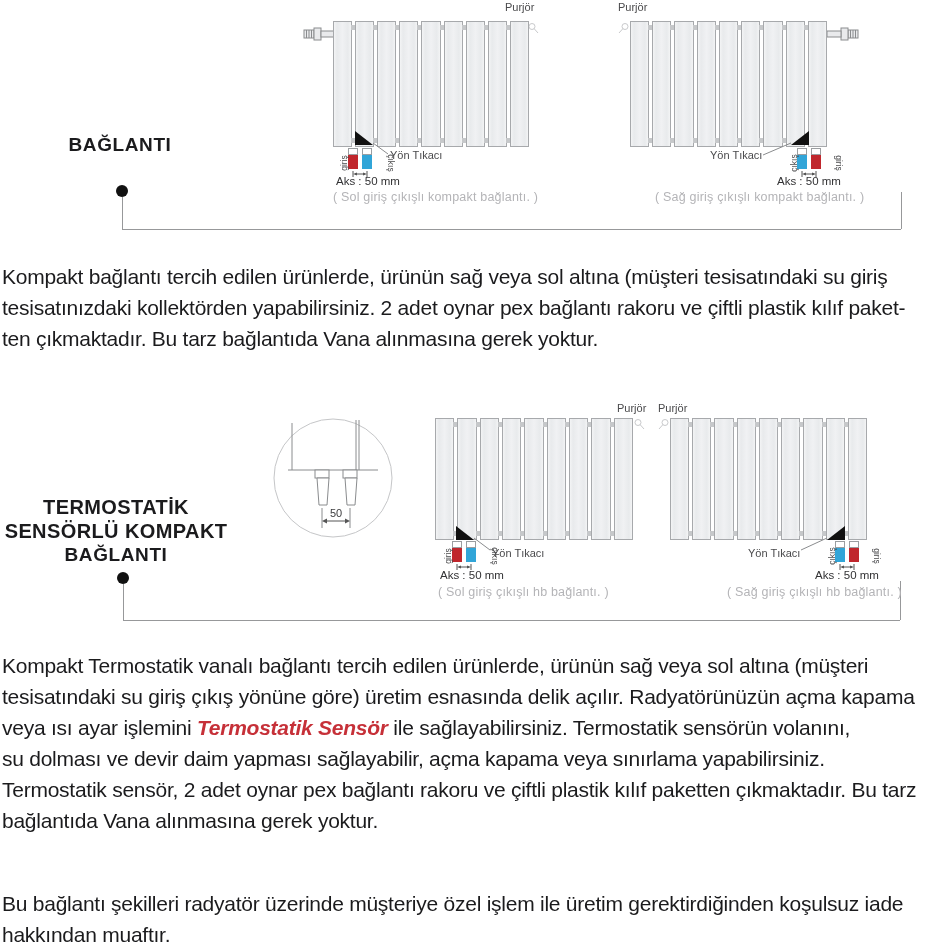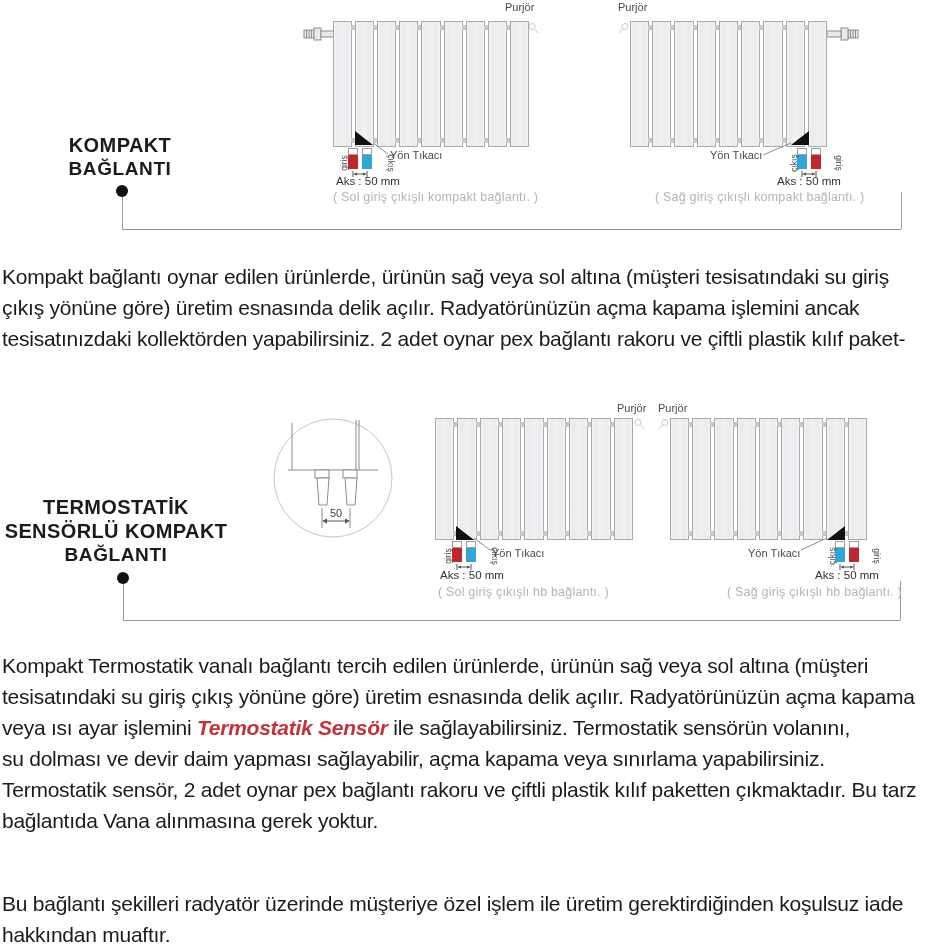--- a/index.html
+++ b/index.html
@@ -33,21 +33,20 @@
   .para{position:absolute;left:2px;font-size:21px;line-height:31px;letter-spacing:-.25px;color:#1b1b1d;}
   .para .pline{white-space:nowrap;}
   .accent{font-weight:bold;font-style:italic;}
 </style>
 </head>
 <body>
 
 <div class="page">
 
   <div class="section-label" style="left:20px;top:133px;width:200px;">
-    <div class="t-bold">KOMPAKT</div>
     <div class="t-reg">BAĞLANTI</div>
   </div>
   <div class="bullet" style="left:116px;top:185px;"></div>
   <div class="cline v" style="left:122px;top:197px;height:32px;"></div>
   <div class="cline h" style="left:122px;top:229px;width:779px;"></div>
   <div class="cline v" style="left:901px;top:192px;height:37px;"></div>
 
   <div class="diagram" style="left:300px;top:0;width:250px;height:212px;">
     <span class="dlabel" style="left:205px;top:1px;">Purjör</span>
     <svg class="svgabs" style="left:228px;top:22px;" width="12" height="12">
@@ -144,23 +143,23 @@
       <polygon points="15,26 19,24.5 19,27.5" fill="#555"></polygon>
         <polygon points="29,26 25,24.5 25,27.5" fill="#555"></polygon>
     </svg>
     <span class="vlabel rot-ccw" style="left:180px;top:158px;">çıkış</span>
     <span class="vlabel rot-cw" style="left:226px;top:158px;">giriş</span>
     <span class="aks" style="left:172px;top:175px;">Aks : 50 mm</span>
     <span class="caption" style="left:50px;top:190px;">( Sağ giriş çıkışlı kompakt bağlantı. )</span>
   </div>
 
   <div class="para" style="top:261px;">
-    <div class="pline">Kompakt bağlantı oynar edilen ürünlerde, ürünün sağ veya sol altına (müşteri tesisatındaki su giriş</div>
-    <div class="pline">çıkış yönüne göre) üretim esnasında delik açılır. Radyatörünüzün açma kapama işlemini ancak</div>
+    <div class="pline">Kompakt bağlantı tercih edilen ürünlerde, ürünün sağ veya sol altına (müşteri tesisatındaki su giriş</div>
     <div class="pline">tesisatınızdaki kollektörden yapabilirsiniz. 2 adet oynar pex bağlantı rakoru ve çiftli plastik kılıf paket-</div>
+    <div class="pline">ten çıkmaktadır. Bu tarz bağlantıda Vana alınmasına gerek yoktur.</div>
   </div>
 
   <div class="section-label" style="left:0;top:495px;width:232px;">
     <div class="t-bold">TERMOSTATİK</div>
     <div class="t-bold">SENSÖRLÜ KOMPAKT</div>
     <div class="t-reg">BAĞLANTI</div>
   </div>
   <div class="bullet" style="left:117px;top:572px;"></div>
   <div class="cline v" style="left:123px;top:584px;height:36px;"></div>
   <div class="cline h" style="left:123px;top:620px;width:777px;"></div>

